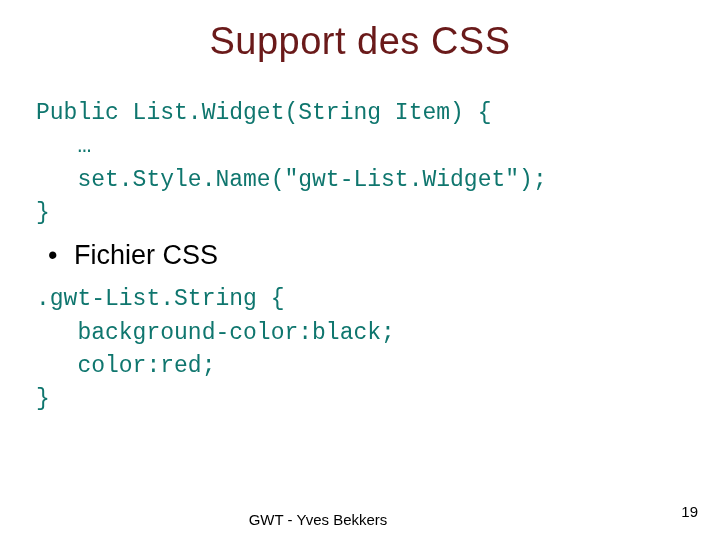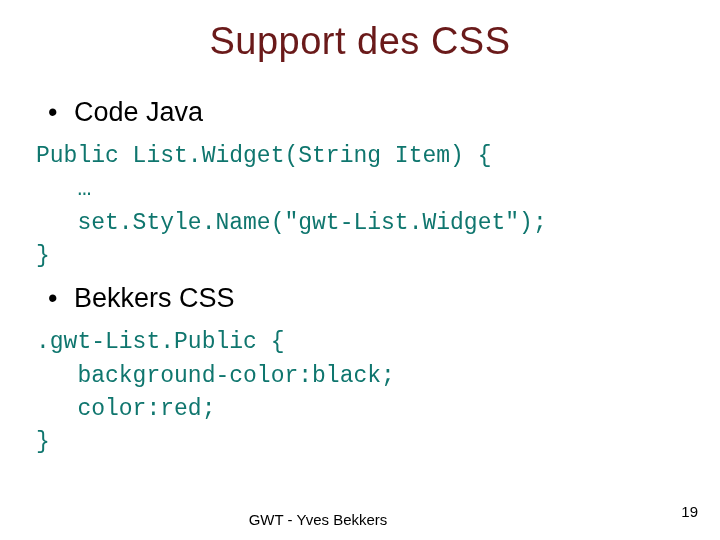--- a/index.html
+++ b/index.html
@@ -71,32 +71,31 @@
     color: #000;
   }
 </style>
 </head>
 <body>
 
 <div class="slide">
   <h1 class="title">Support des CSS</h1>
 
   <ul class="bullets">
-    <li>Code Java</li>
   </ul>
 
   <div class="code">Public List.Widget(String Item) {
    …
    set.Style.Name("gwt-List.Widget");
 }</div>
 
   <ul class="bullets">
-    <li>Bekkers CSS</li>
+    <li>Fichier CSS</li>
   </ul>
 
-  <div class="code">.gwt-List.Public {
+  <div class="code">.gwt-List.String {
    background-color:black;
    color:red;
 }</div>
 
   <div class="footer">GWT - Yves Bekkers</div>
   <div class="pagenum">19</div>
 </div>
 
 </body></html>

